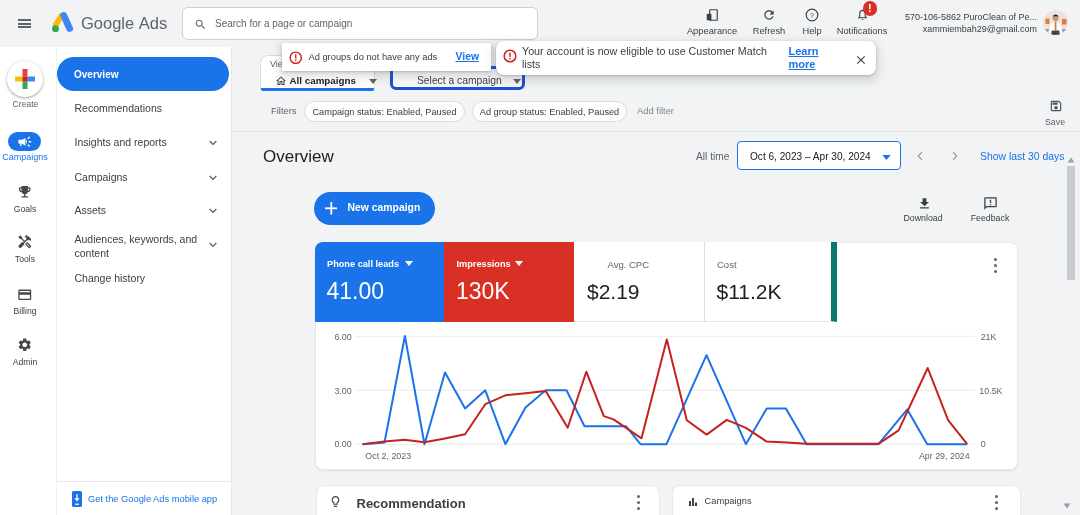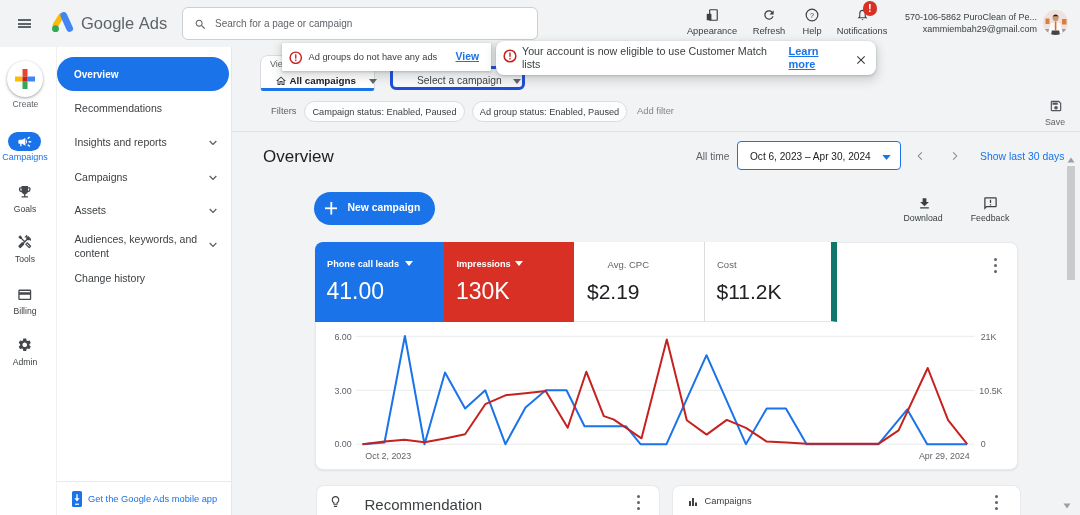--- a/index.html
+++ b/index.html
@@ -184,21 +184,21 @@
     <text x="665.7" y="125.4">0</text>
     <text x="50.3" y="137">Oct 2, 2023</text>
     <text x="603.9" y="137">Apr 29, 2024</text>
   </g>
 </svg>
 
 <div class="a" style="left:315.5px;top:485px;width:344.5px;height:30px;background:#fff;border-radius:8px 8px 0 0;border:1px solid #e7e9ec;border-bottom:none;">
   <svg class="a" style="left:12px;top:9px;" width="13" height="13" viewBox="0 0 24 24">
       <path fill="#3c4043" d="M9 21c0 .55.45 1 1 1h4c.55 0 1-.45 1-1v-1H9v1zm3-19C8.14 2 5 5.14 5 9c0 2.38 1.19 4.47 3 5.74V17c0 .55.45 1 1 1h6c.55 0 1-.45 1-1v-2.26c1.81-1.27 3-3.36 3-5.74 0-3.86-3.14-7-7-7zm2.85 11.1l-.85.6V16h-4v-2.3l-.85-.6C7.8 12.16 7 10.63 7 9c0-2.76 2.24-5 5-5s5 2.24 5 5c0 1.63-.8 3.16-2.15 4.1z"></path>
     </svg>
-  <div class="a nw" style="left:48px;top:10px;font-size:15px;color:#3c4043;">Recommendation</div>
+  <div class="a nw" style="left:40px;top:10px;font-size:13px;color:#3c4043;font-weight:bold;">Recommendation</div>
   <svg class="a" style="left:315px;top:8px;" width="13" height="17" viewBox="0 0 13 17">
       <g fill="#5f6368">
         <circle cx="6.5" cy="2.5" r="1.5"></circle>
         <circle cx="6.5" cy="8.5" r="1.5"></circle>
         <circle cx="6.5" cy="14.5" r="1.5"></circle>
       </g>
     </svg>
 </div>
 <div class="a" style="left:671.5px;top:485px;width:349px;height:30px;background:#fff;border-radius:8px 8px 0 0;border:1px solid #e7e9ec;border-bottom:none;">
   <svg class="a" style="left:14px;top:10px;" width="12" height="12" viewBox="0 0 24 24">

